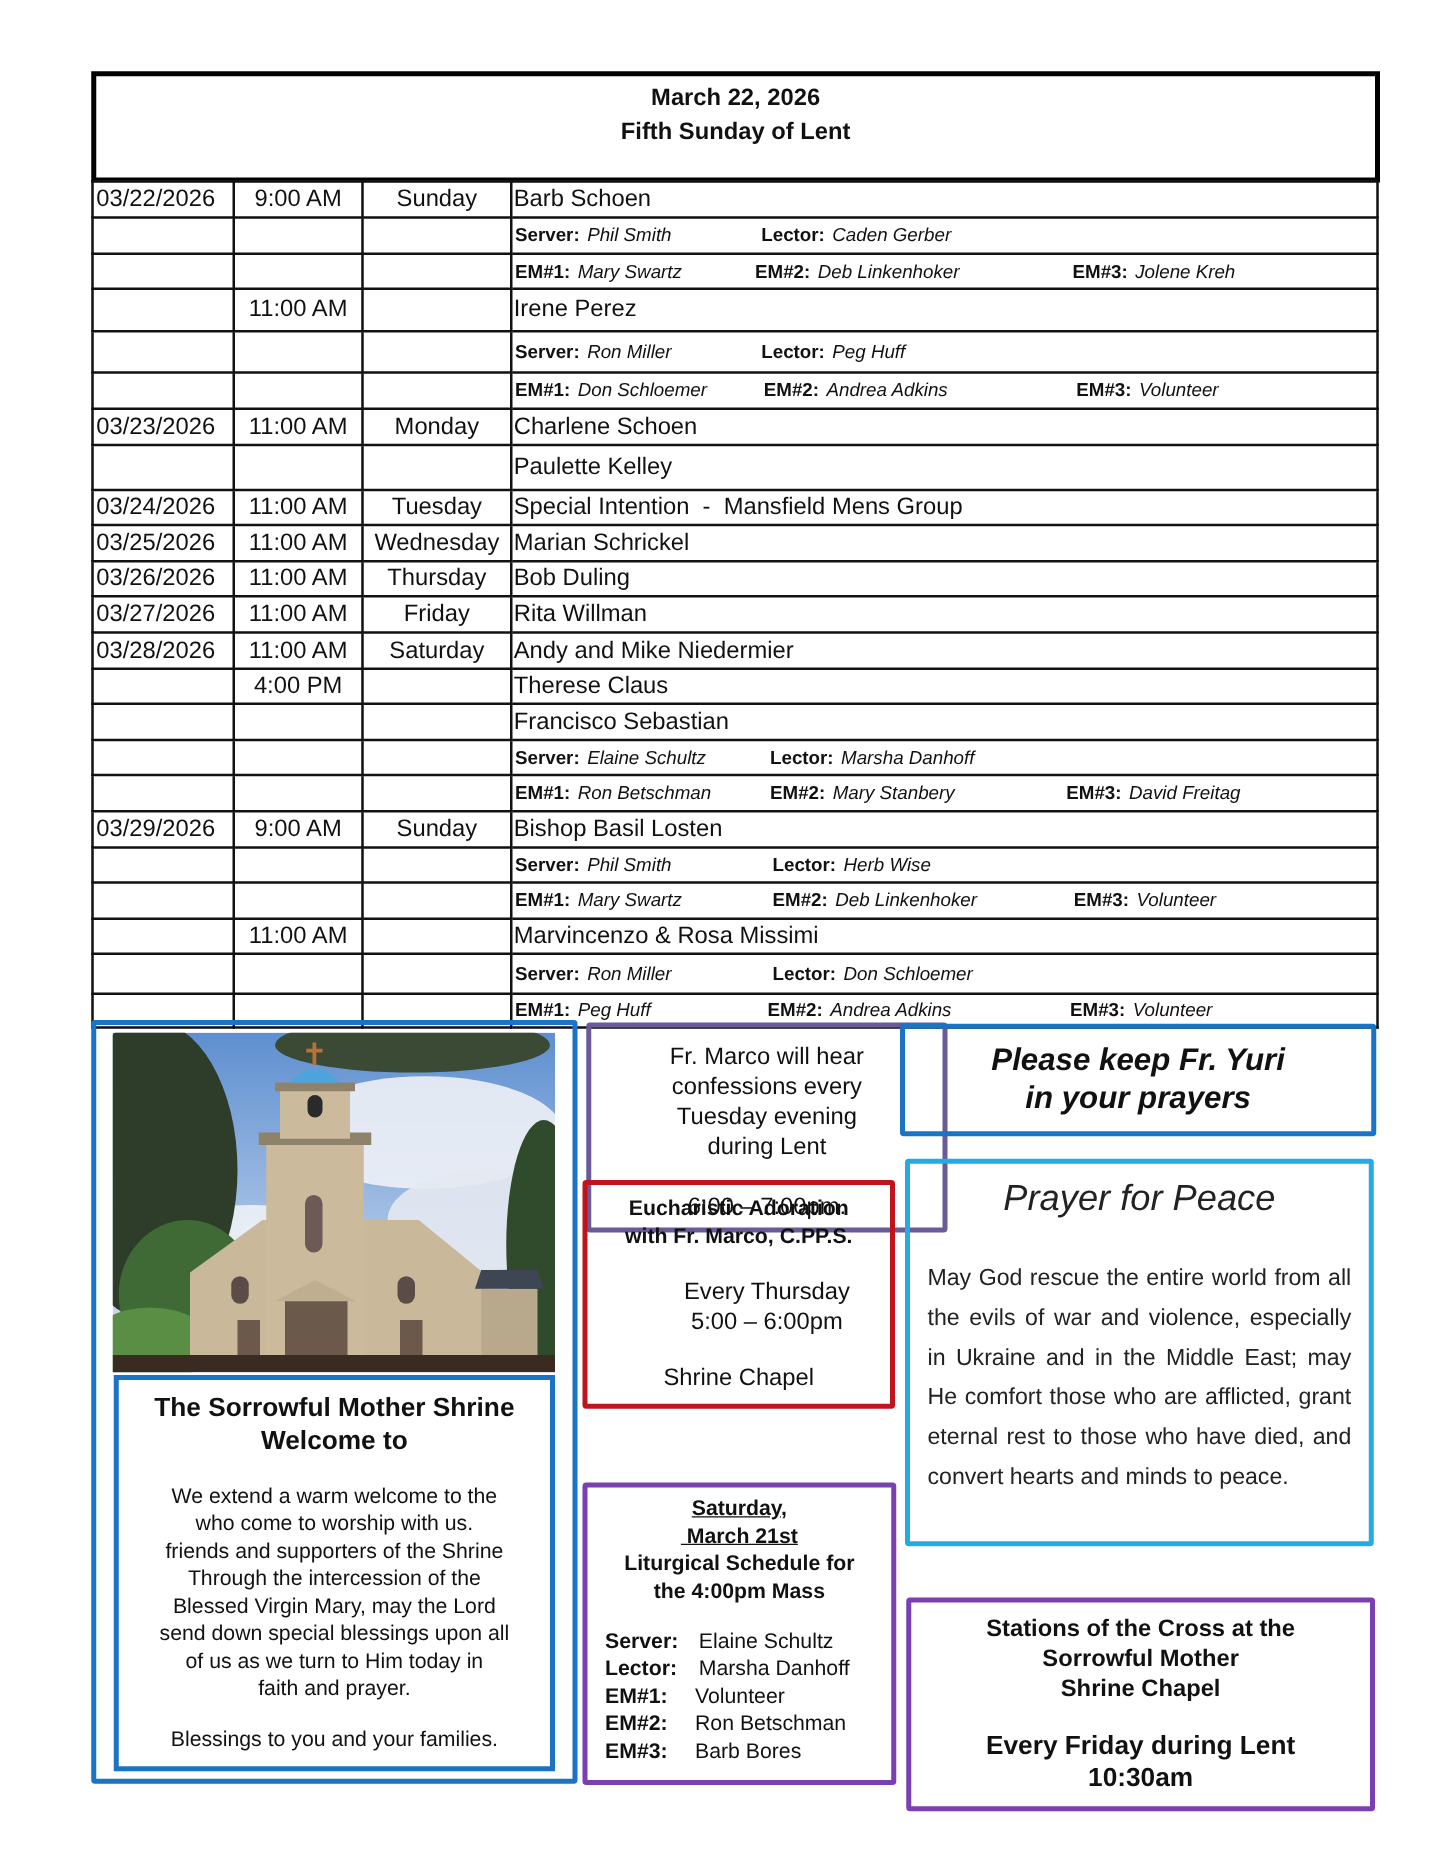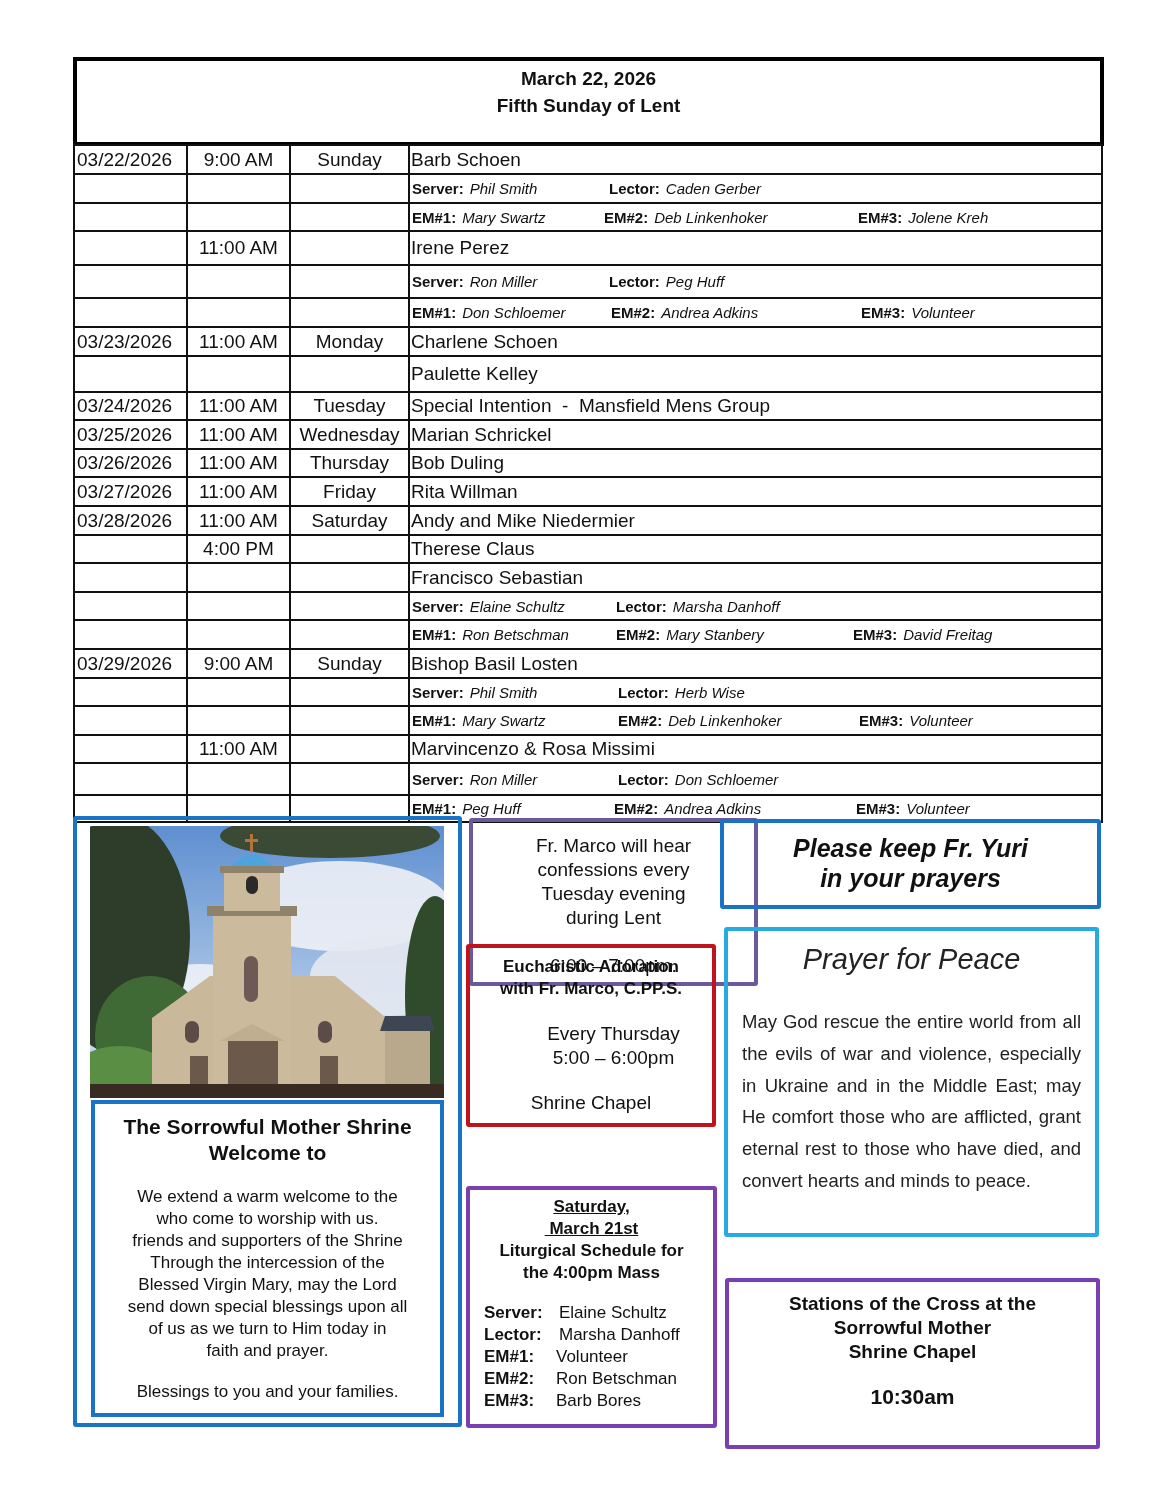--- a/index.html
+++ b/index.html
@@ -324,15 +324,16 @@
   <div class="peace-body">May God rescue the entire world from all the evils of war and violence, especially in Ukraine and in the Middle East; may He comfort those who are afflicted, grant eternal rest to those who have died, and convert hearts and minds to peace.</div>
 </div>
 
 <div class="abs stations-box">
   <div class="stations-title">
     <div>Stations of the Cross at the</div>
     <div>Sorrowful Mother</div>
     <div>Shrine Chapel</div>
   </div>
   <div class="stations-when">
+    <div>Every Friday during Lent</div>
     <div>10:30am</div>
   </div>
 </div>
 
 </body></html>

